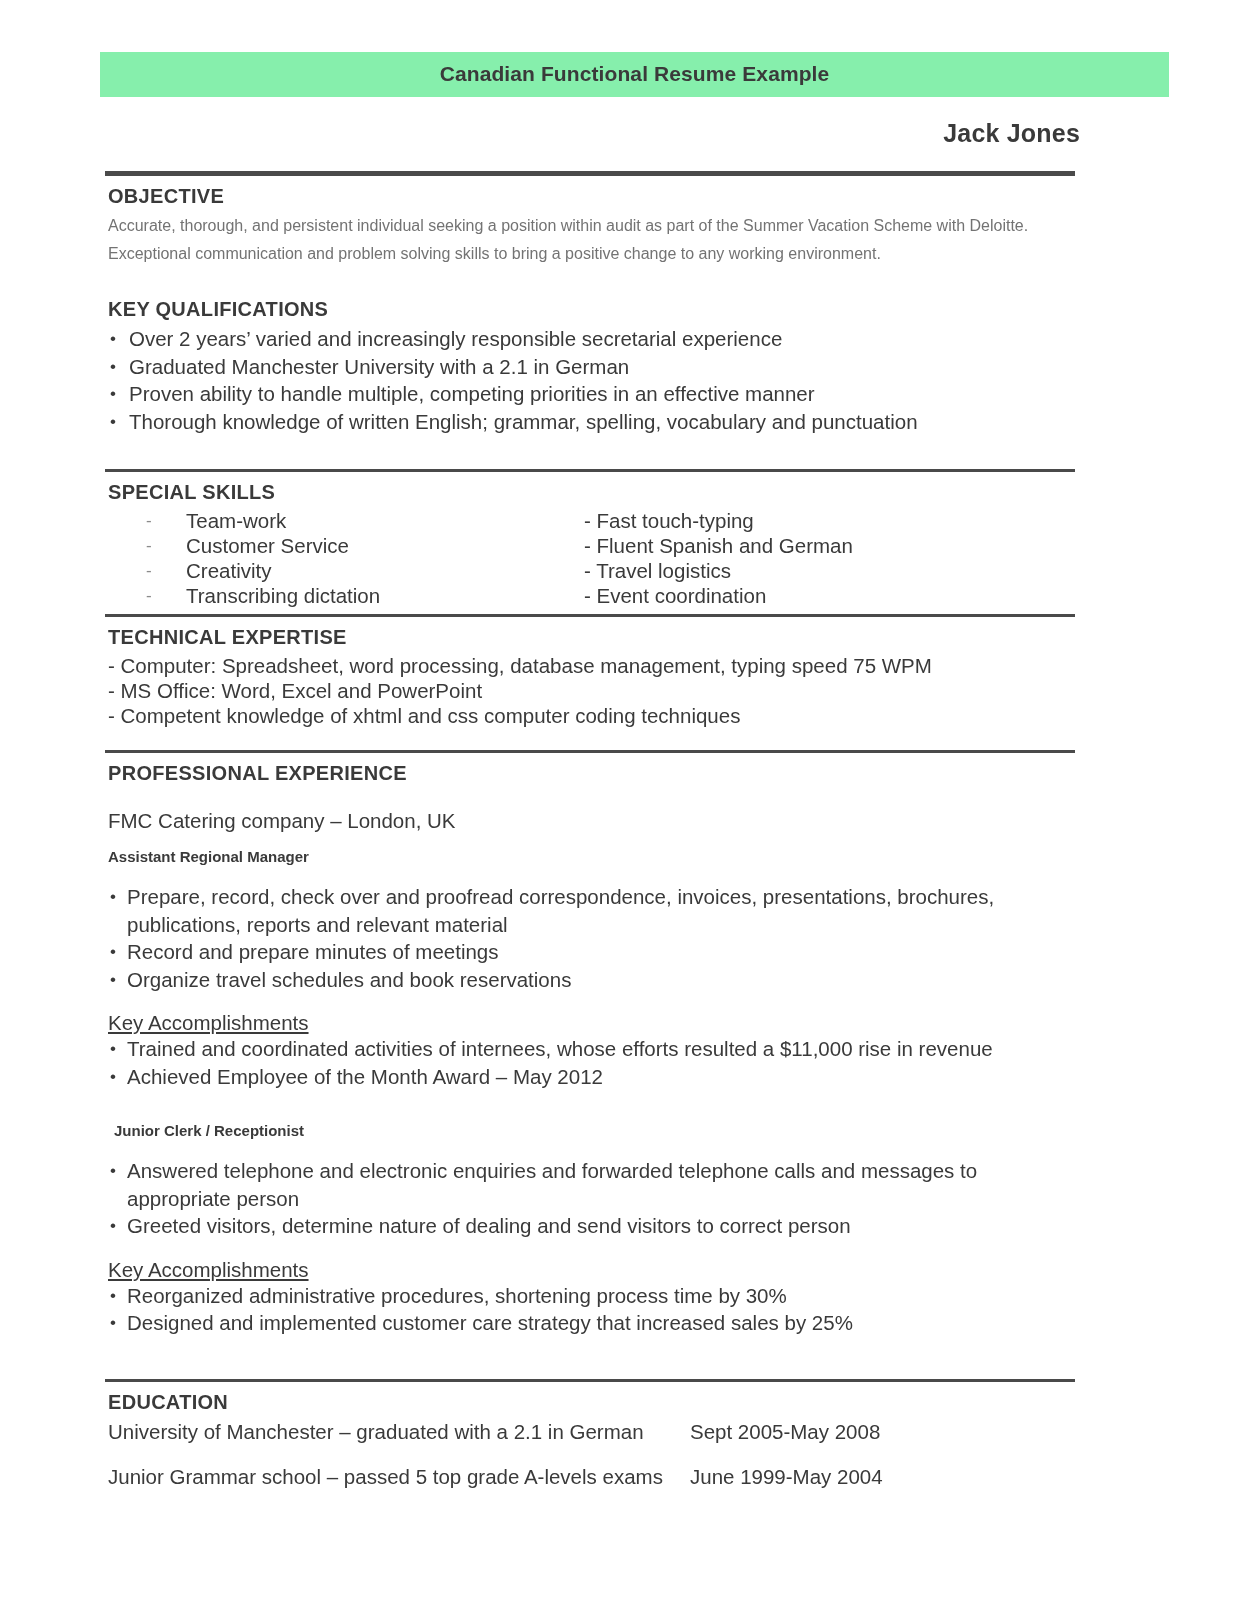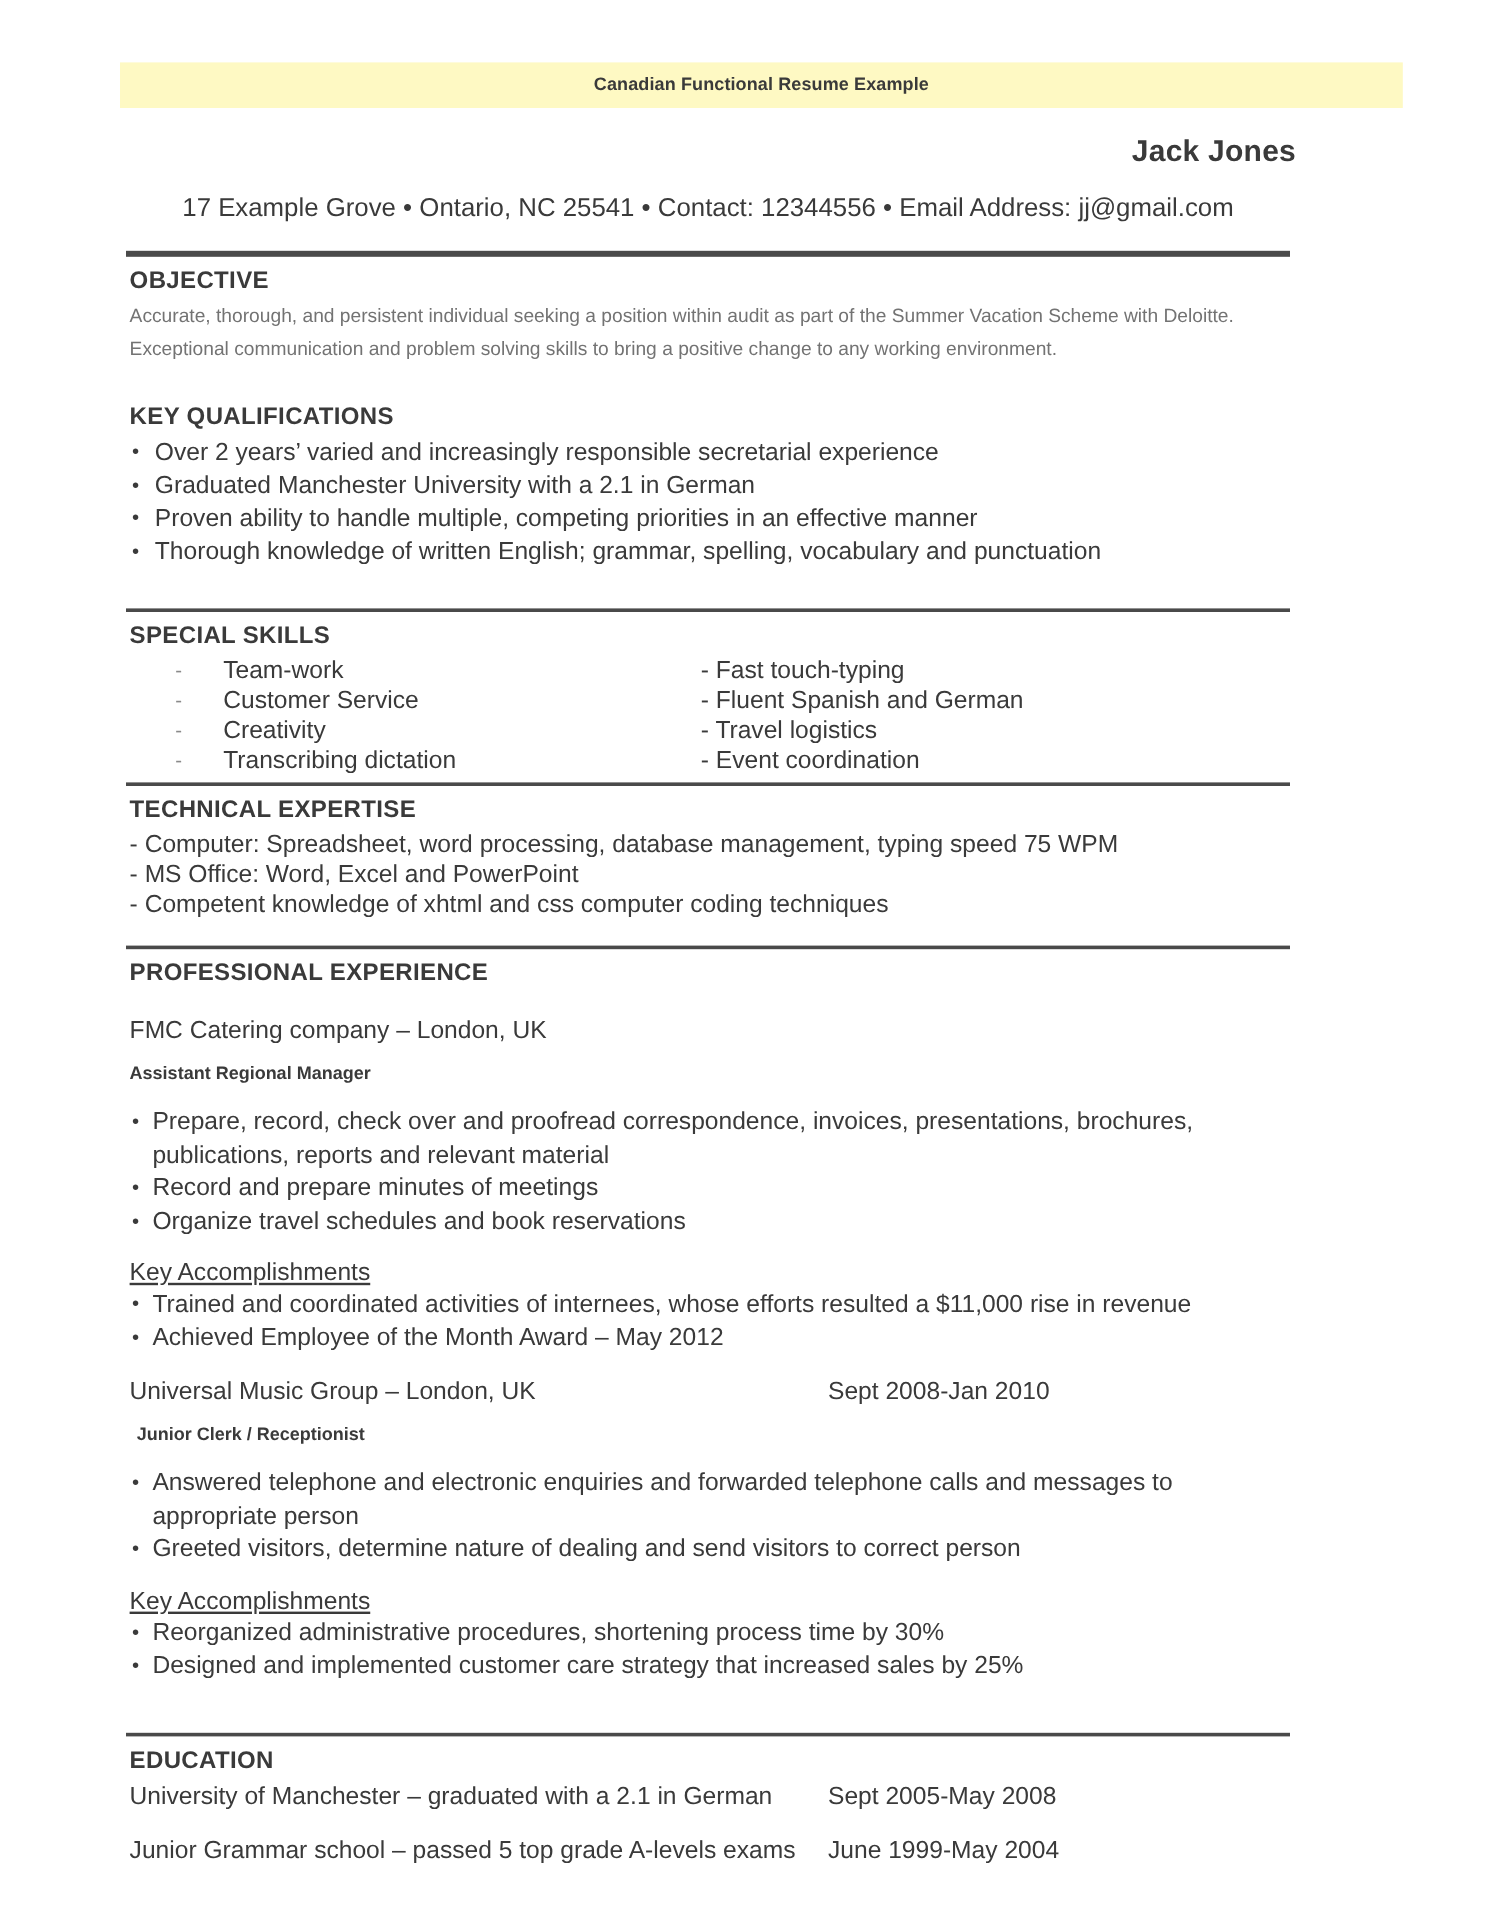--- a/index.html
+++ b/index.html
@@ -21,23 +21,23 @@
     width: 1240px;
     min-height: 1609px;
     box-sizing: border-box;
     padding: 0;
     background: #fff;
   }
 
   
   .title-bar {
     margin: 52px 71px 0 100px;
-    background: #fef9c3;
+    background: #86efac;
     text-align: center;
-    font-size: 15px;
+    font-size: 21px;
     font-weight: bold;
     color: #3a3a3a;
     letter-spacing: 0.1px;
     padding: 10px 0 11px 0;
   }
   .person-name {
     text-align: right;
     font-size: 25px;
     font-weight: bold;
     color: #3a3a3a;
@@ -190,21 +190,20 @@
 </style>
 </head>
 <body>
 
 <div class="page">
 
   <div class="title-bar">Canadian Functional Resume Example</div>
 
   <div class="person-name">Jack Jones</div>
 
-  <div class="contact-line">17 Example Grove • Ontario, NC 25541 • Contact: 12344556 • Email Address: jj@gmail.com</div>
 
   <div class="rule-thick"></div>
 
   <div class="section">
     <div class="sec-head">OBJECTIVE</div>
     <p class="para">Accurate, thorough, and persistent individual seeking a position within audit as part of the Summer Vacation Scheme with Deloitte. Exceptional communication and problem solving skills to bring a positive change to any working environment.</p>
   </div>
 
   <div class="sp-22"></div>
 
@@ -277,24 +276,20 @@
       </div>
       <ul class="bullets flush">
         <li>Trained and coordinated activities of internees, whose efforts resulted a $11,000 rise in revenue</li>
         <li>Achieved Employee of the Month Award – May 2012</li>
       </ul>
     </div>
 
     <div class="sp-18"></div>
 
     <div>
-      <div class="job-row">
-        <div class="job-org">Universal Music Group – London, UK</div>
-        <div class="job-dates">Sept 2008-Jan 2010</div>
-      </div>
       <div class="sp-14"></div>
       <div class="job-title indent">Junior Clerk / Receptionist</div>
       <div class="sp-18"></div>
       <ul class="bullets flush">
         <li>Answered telephone and electronic enquiries and forwarded telephone calls and messages to appropriate person</li>
         <li>Greeted visitors, determine nature of dealing and send visitors to correct person</li>
       </ul>
       <div class="sp-18"></div>
       <div>
         <span class="accomp-head">Key Accomplishments</span>

